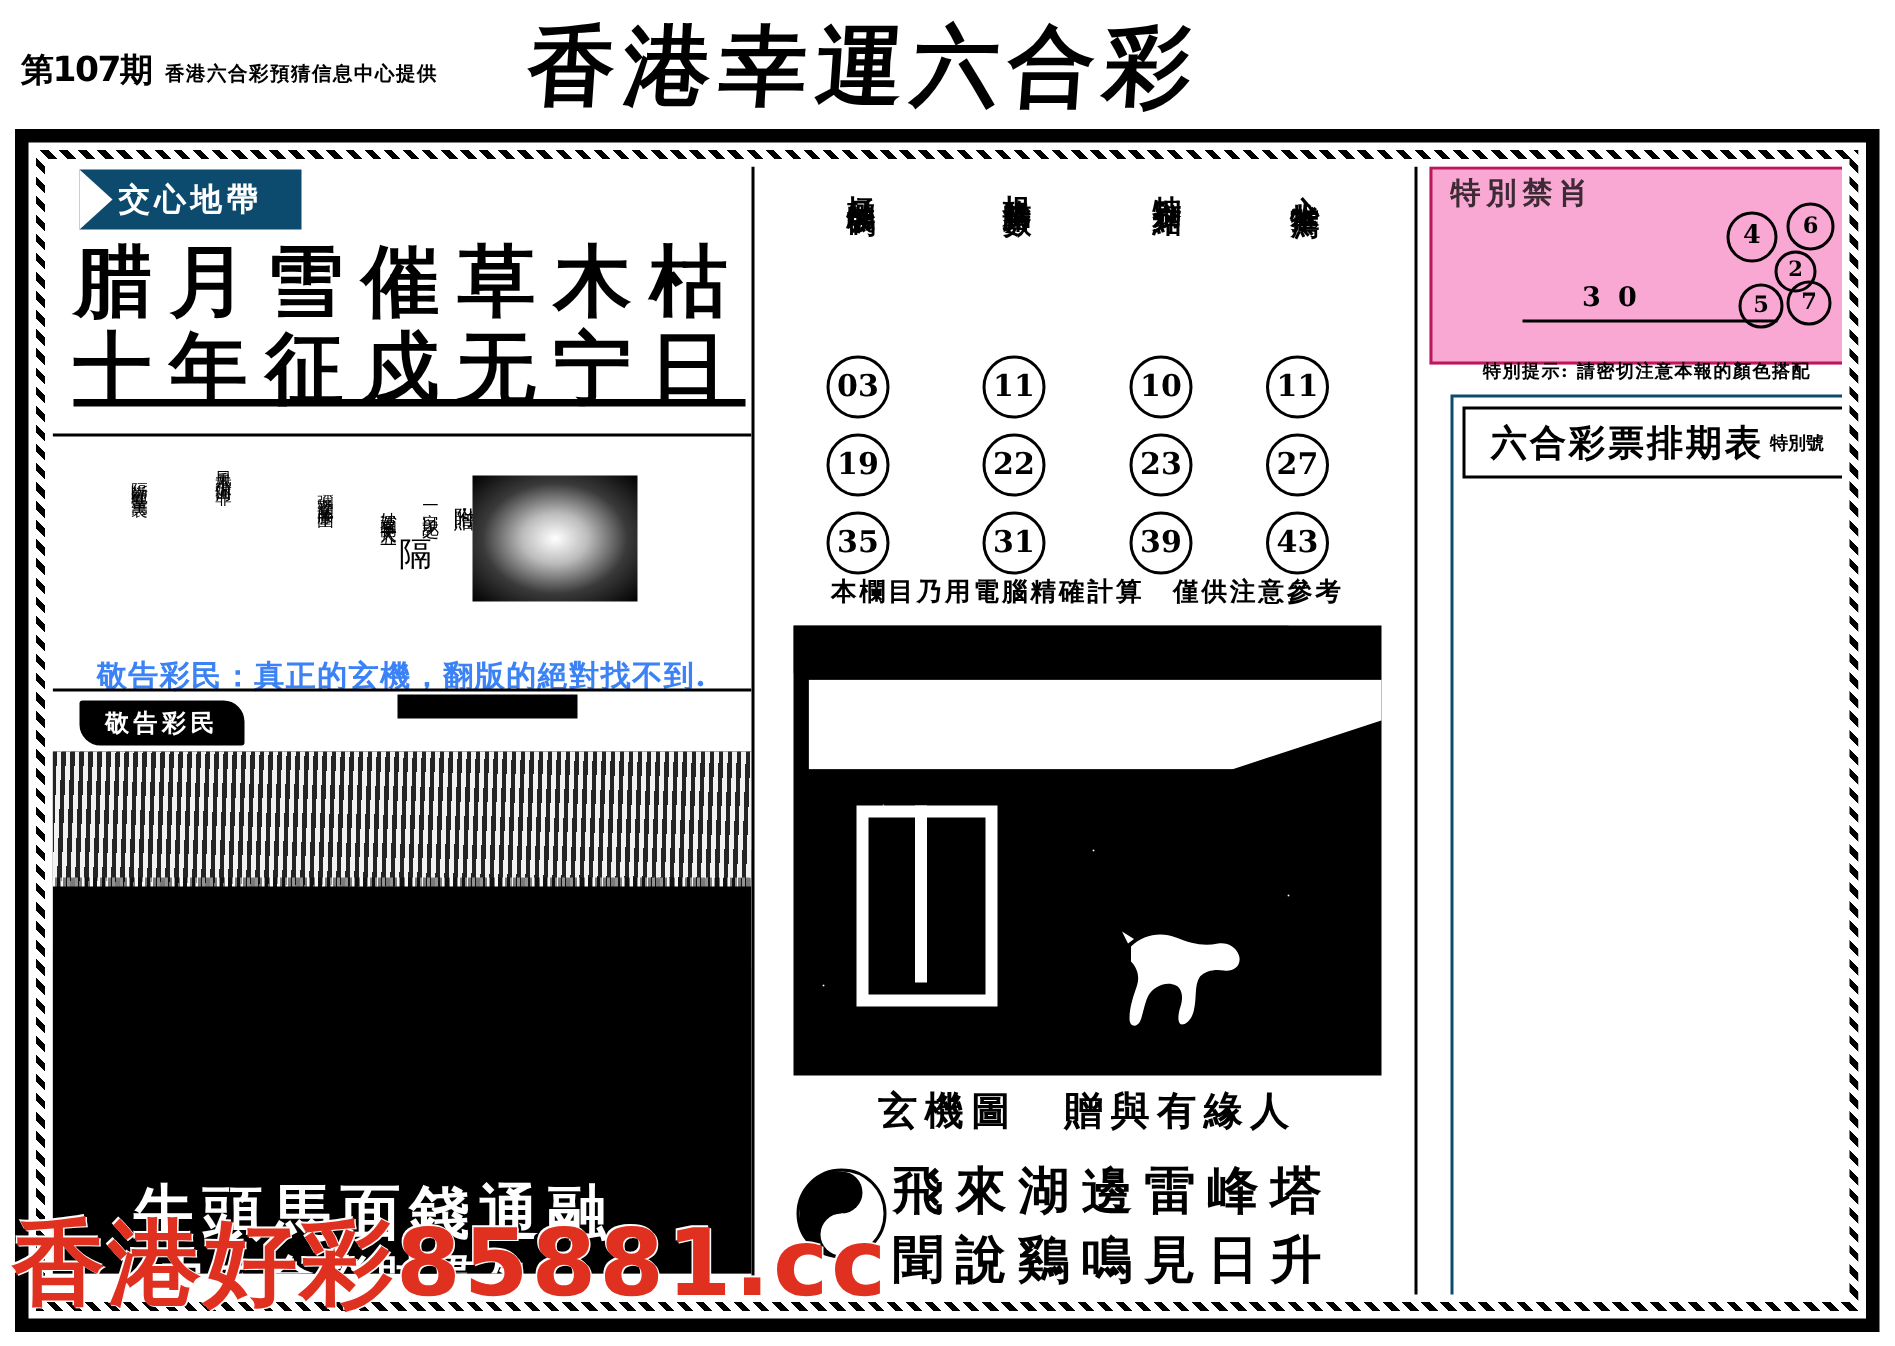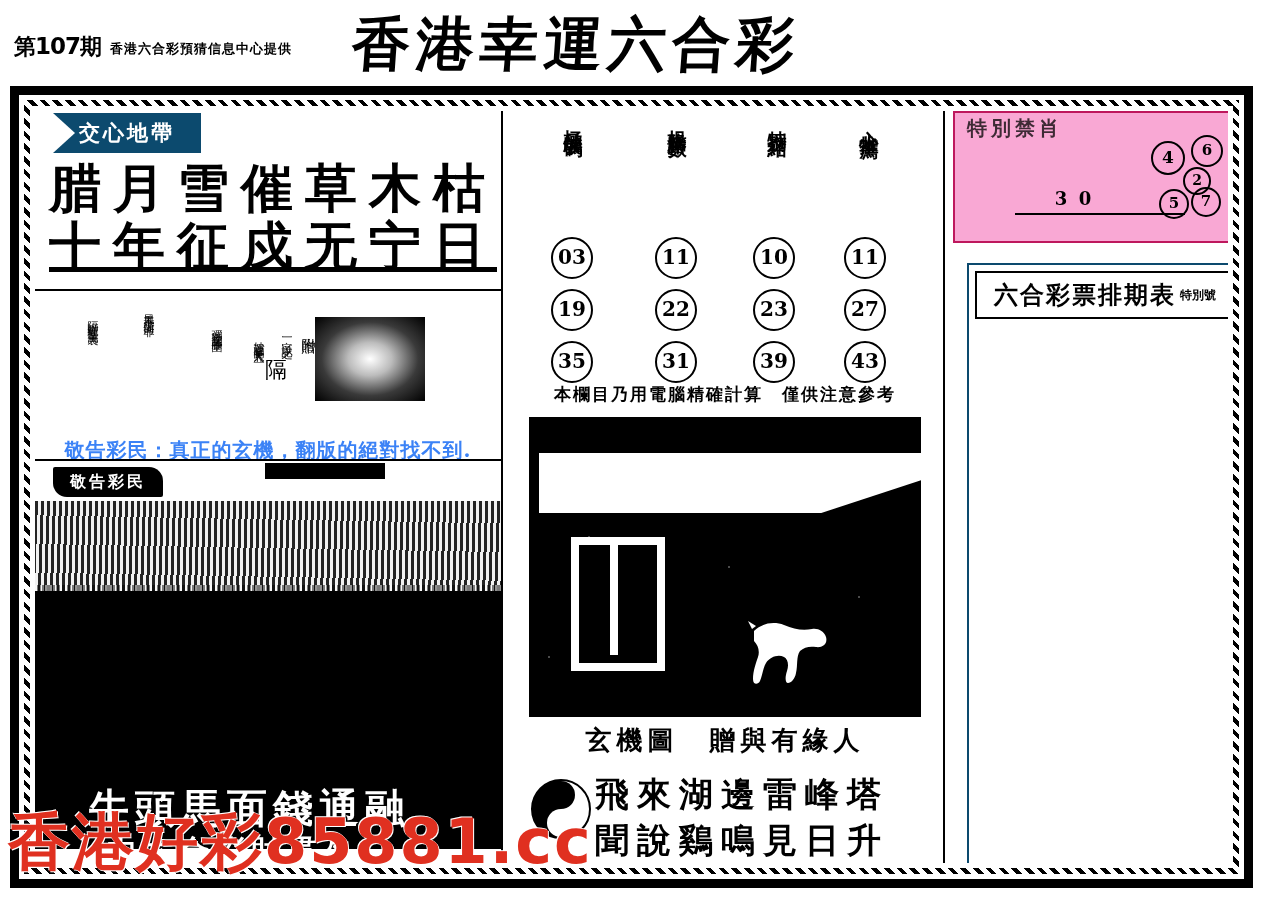--- a/index.html
+++ b/index.html
@@ -412,20 +412,21 @@
           <div class="sm-ball" style="left:196px;top:28px;width:30px;height:30px;line-height:28px;font-size:17px;">4</div>
           <div class="sm-ball" style="left:236px;top:22px;width:28px;height:28px;line-height:26px;">6</div>
           <div class="sm-ball" style="left:228px;top:54px;width:24px;height:24px;line-height:22px;font-size:14px;">2</div>
           <div class="sm-ball" style="left:204px;top:76px;width:26px;height:26px;line-height:24px;">5</div>
           <div class="sm-ball" style="left:236px;top:74px;width:26px;height:26px;line-height:24px;">7</div>
           <div class="sm-ball plain" style="left:94px;top:74px;width:24px;height:24px;line-height:24px;font-size:18px;">3</div>
           <div class="sm-ball plain" style="left:118px;top:74px;width:24px;height:24px;line-height:24px;font-size:18px;">0</div>
           <div style="position:absolute;left:60px;top:100px;width:170px;height:2px;background:#000;"></div>
         </div>
 
+        <div class="tip">特別提示: 請密切注意本報的顏色搭配</div>
 
         <div class="sched">
           <div class="sched-head">
             <span>六合彩票排期表</span>
               <span class="sub">特別號</span>
           </div>
         </div>
       </div>
 
     </div>

